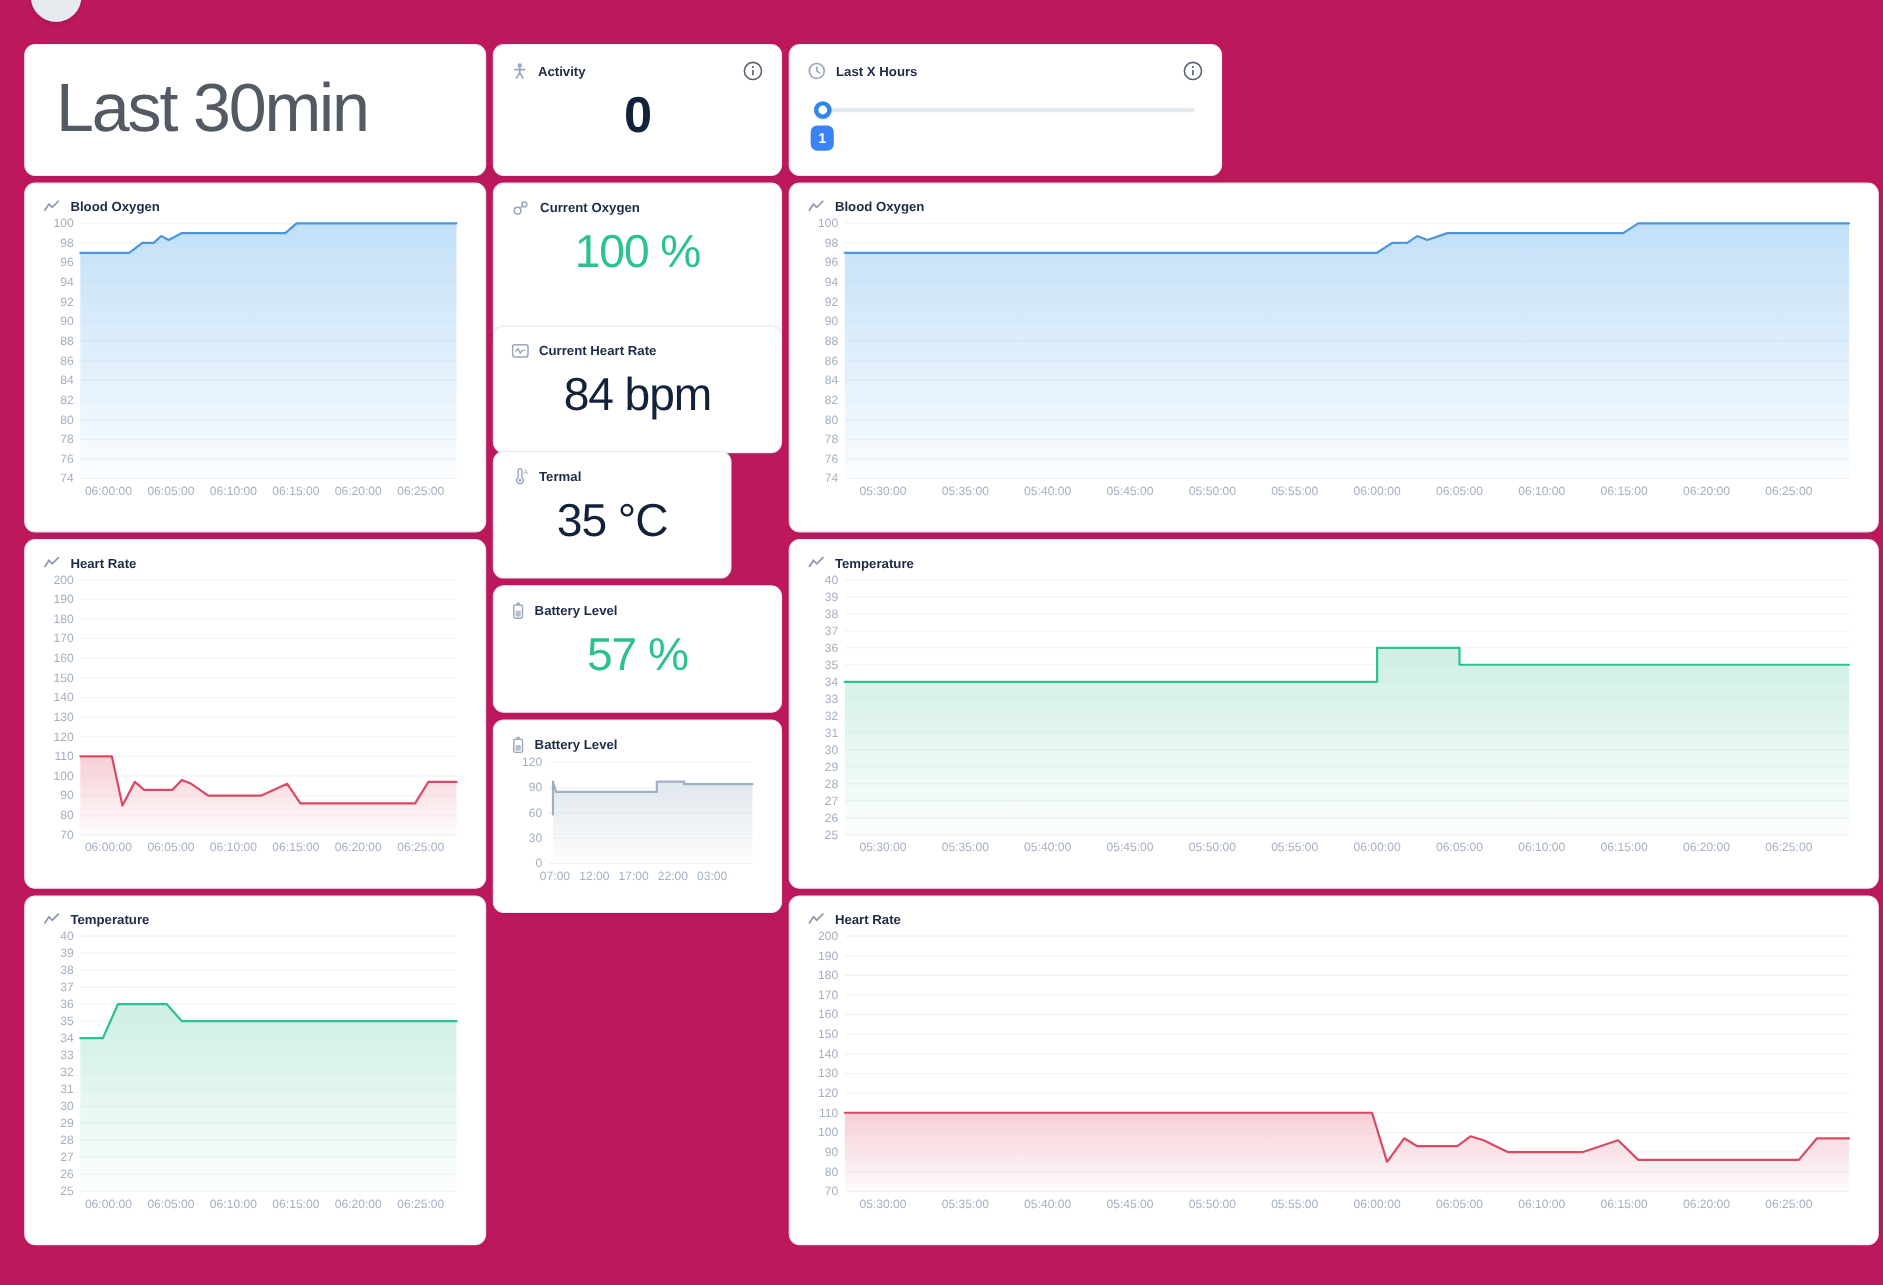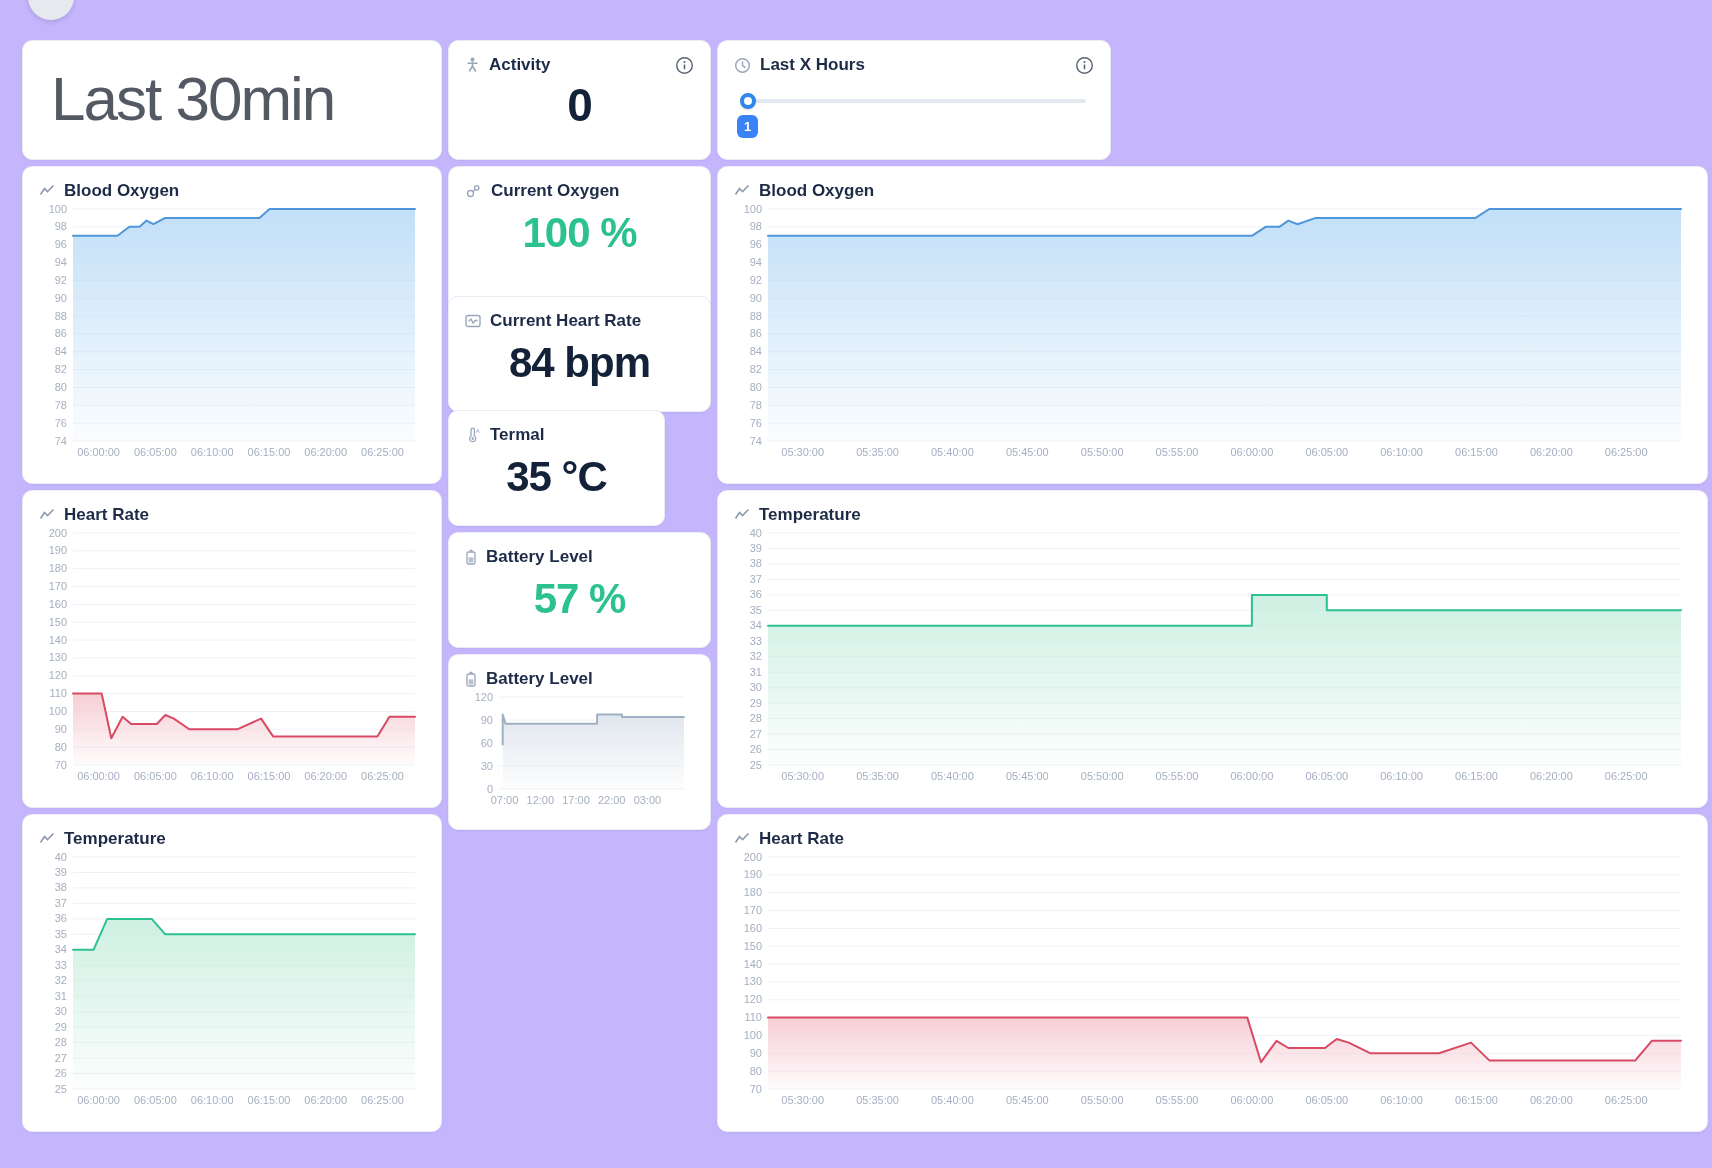--- a/index.html
+++ b/index.html
@@ -1,27 +1,27 @@
 <!DOCTYPE html>
 <html><head>
 <meta charset="utf-8">
 <style>
   html,body{margin:0;padding:0;background:#ffffff;font-family:"Liberation Sans",sans-serif;}
-  .dashboard{position:relative;width:1712px;height:1168px;background:#c4b5fd;overflow:hidden;}
+  .dashboard{position:relative;width:1712px;height:1168px;background:#be185d;overflow:hidden;}
   .card{position:absolute;background:#ffffff;border:1px solid #e9ecf2;border-radius:10px;
         box-shadow:0 1px 3px rgba(25,39,70,0.05);box-sizing:border-box;padding:14px 16px;}
   .fab{position:absolute;left:28px;top:-26px;width:46px;height:46px;border-radius:50%;
        background:#e6e9ee;box-shadow:0 2px 5px rgba(0,0,0,.12);}
   .page-title{font-size:62px;font-weight:400;color:#545a64;letter-spacing:-2px;margin:0;
               line-height:88px;padding-left:12px;white-space:nowrap;}
   .hdr{display:flex;align-items:center;gap:9px;}
-  .hdr .ttl{font-size:17px;font-weight:bold;color:#1d2b47;}
+  .hdr .ttl{font-size:12px;font-weight:bold;color:#1d2b47;}
   .hdr .spacer{flex:1;}
   .icon{display:inline-flex;align-items:center;justify-content:center;}
-  .stat-val{text-align:center;font-size:42px;font-weight:bold;letter-spacing:-1px;margin-top:6px;line-height:52px;white-space:nowrap;}
+  .stat-val{text-align:center;font-size:42px;font-weight:normal;letter-spacing:-1px;margin-top:6px;line-height:52px;white-space:nowrap;}
   .big-val{text-align:center;font-size:46px;font-weight:bold;letter-spacing:-1px;margin-top:2px;line-height:56px;}
   .chart-body{position:relative;width:100%;height:258px;margin-top:2px;}
   .chart-body.small{height:118px;}
   
   .slider-zone{position:relative;margin:24px 8px 0 8px;}
   .slider-track{height:4px;background:#e4e8ef;border-radius:2px;}
   .slider-handle{position:absolute;left:-2px;top:-6px;width:8px;height:8px;border:4px solid #2f86eb;
                  background:#fff;border-radius:50%;box-shadow:0 1px 2px rgba(0,0,0,.15);}
   .slider-badge{position:absolute;left:-5px;top:16px;width:21px;height:23px;background:#3b82f6;
                 border-radius:6px;color:#fff;font-size:13px;font-weight:bold;display:flex;

